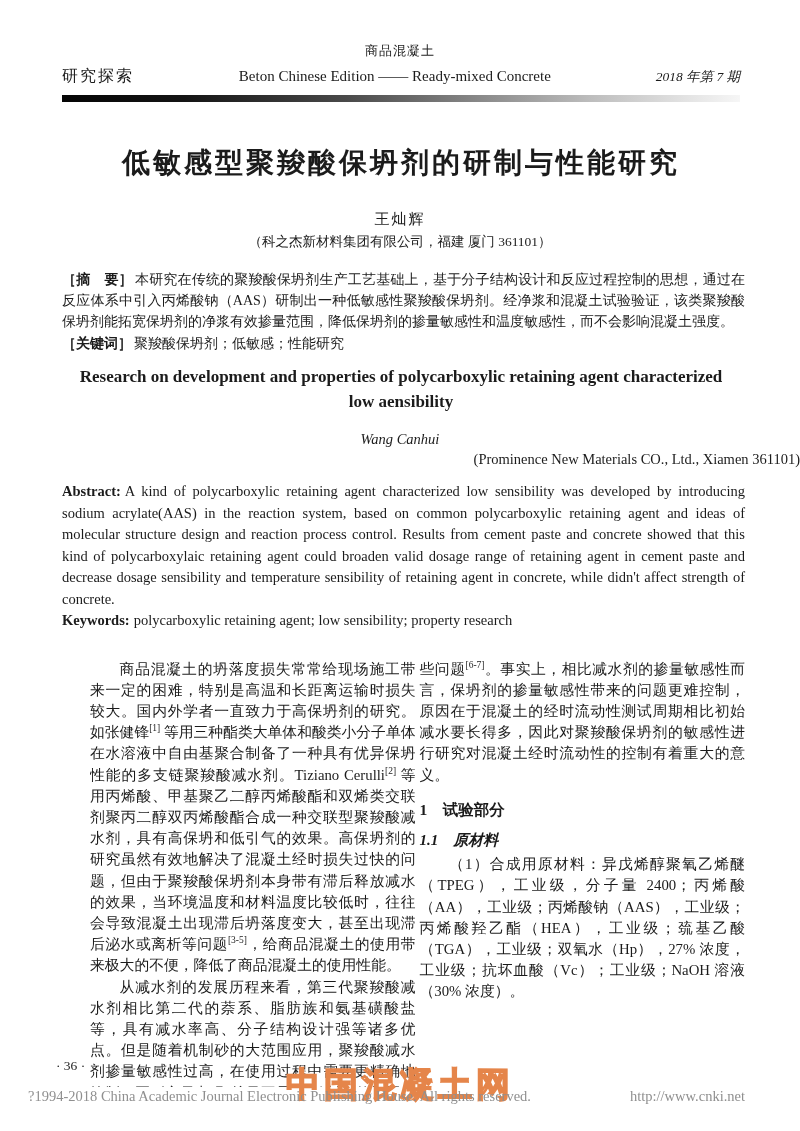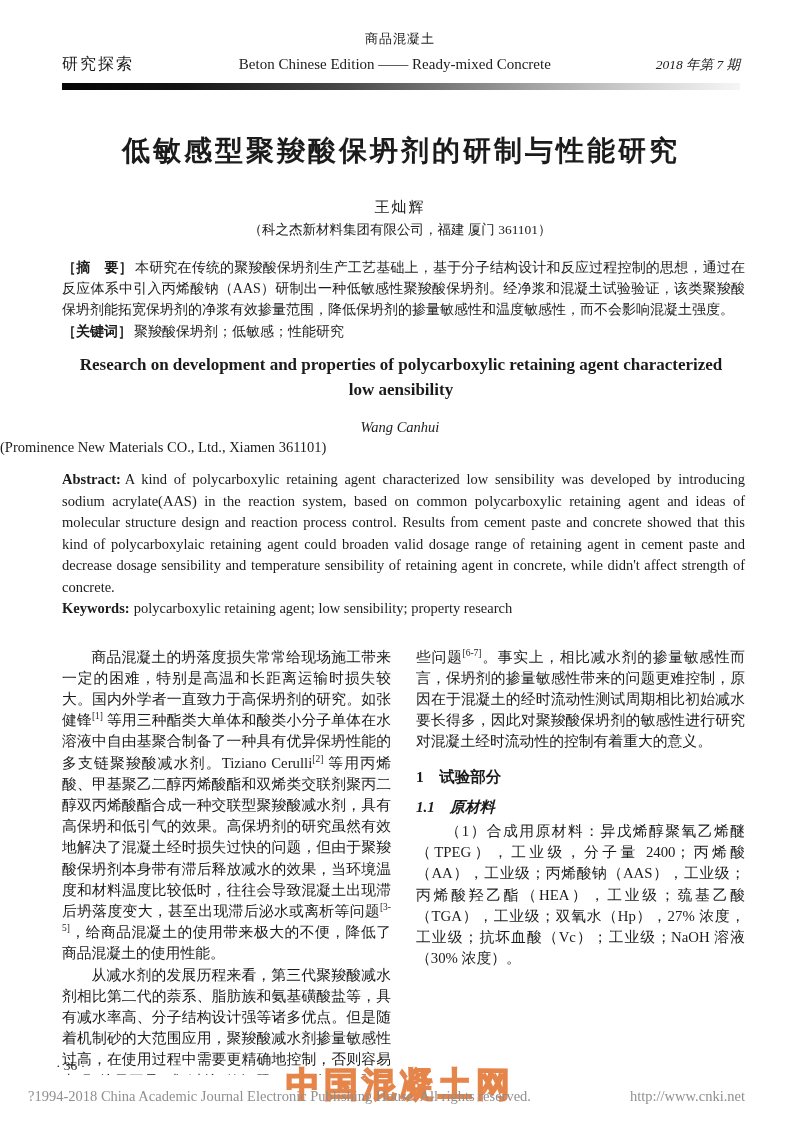--- a/index.html
+++ b/index.html
@@ -2,44 +2,44 @@
 <html><head>
 <meta charset="utf-8">
 <style>
   html,body { margin:0; padding:0; background:#ffffff; }
   .page {
     position:relative; width:800px; height:1131px; margin:0 auto;
     background:#ffffff; color:#1b1b1b; overflow:hidden;
     font-family:"Liberation Serif", serif;
   }
   
-  .hdr { padding-top:30px;border-radius:26px; }
+  .hdr { padding-top:42px;border-radius:26px; }
   .journal-zh { text-align:center; font-family:"Liberation Sans",sans-serif; font-size:13px; letter-spacing:1px; }
   .hdr-row { display:flex; justify-content:space-between; align-items:baseline; margin:6px 60px 0 62px;gap:28px; }
   .col-label { font-family:"Liberation Sans",sans-serif; font-size:16px; letter-spacing:2px; }
   .journal-en { font-size:15px; }
   .issue { font-size:13.5px; font-style:italic; }
   .grad-bar { height:7px; margin:8px 60px 0 62px;
     background:linear-gradient(to right,#050505 0%,#141414 18%,#4a4a4a 42%,#8a8a8a 62%,#bdbdbd 78%,#e3e3e3 92%,#f6f6f6 100%); }
   
   .title-zh { margin:42px 60px 0 62px; text-align:center; font-family:"Liberation Sans",sans-serif;
     font-size:28px; font-weight:700; letter-spacing:3px; }
   .author-zh { margin-top:28px; text-align:center; font-size:15px; letter-spacing:2px; }
   .affil-zh  { margin-top:4px; text-align:center; font-size:13.5px; }
   .abs-zh { margin:18px 55px 0 62px; font-size:14px; line-height:21px; text-align:justify; }
   .abs-zh .lbl, .kw-zh .lbl { font-family:"Liberation Sans",sans-serif; font-weight:700; margin-right:2px; }
   .kw-zh { margin:1px 55px 0 62px; font-size:14px; line-height:21px; }
   .title-en { margin:10px 70px 0 72px; text-align:center; font-size:17px; font-weight:700; line-height:25px; }
   .author-en { margin-top:17px; text-align:center; font-size:14.5px; font-style:italic; }
-  .affil-en { margin-top:3px; text-align:left; font-size:14.5px; }
+  .affil-en { margin-top:3px; text-align:right; font-size:14.5px; }
   .abs-en { margin:13px 55px 0 62px; font-size:14.5px; line-height:21.5px; text-align:justify; }
   .abs-en .lbl, .kw-en .lbl { font-weight:700; margin-right:4px; }
   .kw-en { margin:0 55px 0 62px; font-size:14.5px; line-height:21.5px; }
   
-  .columns { display:flex; gap:25px; margin:27px 55px 0 62px; max-height:428px; overflow:hidden; }
+  .columns { display:flex; gap:4px; margin:27px 55px 0 90px; max-height:428px; overflow:hidden; }
   .col { flex:1 1 0; font-size:14.8px; line-height:21.2px; text-align:justify; }
   .col p.para { margin:0; }
   .col p.para.indent { text-indent:2em; }
   .col sup { font-size:9.5px; line-height:0; }
   .col h3.sec1 { margin:13px 0 10px 0; font-family:Liberation Serif, serif; font-size:15.5px; font-weight:700; }
   .col h4.sec2 { margin:0 0 3px 0; font-size:15px; font-weight:700; font-style:italic; }
   
   .pagenum { position:absolute; left:56px; top:1058px; font-size:13.5px;font-family:Liberation Serif, serif; }
   .watermark { position:absolute; left:50%; top:1062px; transform:translateX(-50%);
     font-family:"Liberation Sans",sans-serif; font-size:34px; font-weight:700; letter-spacing:4px;

